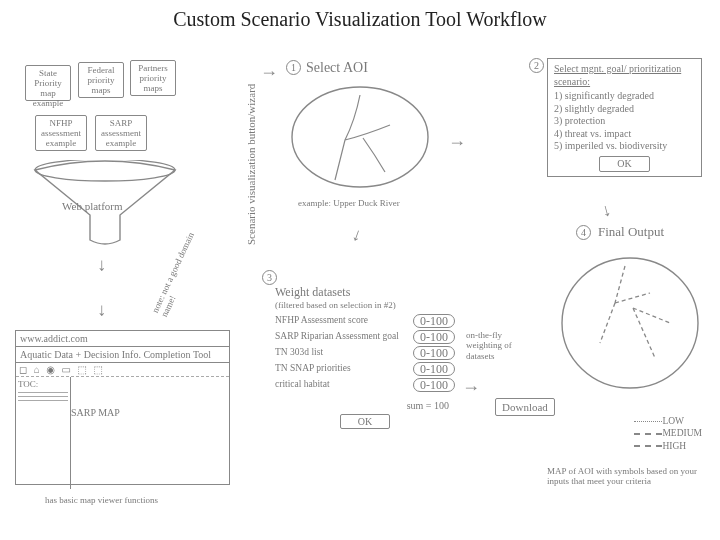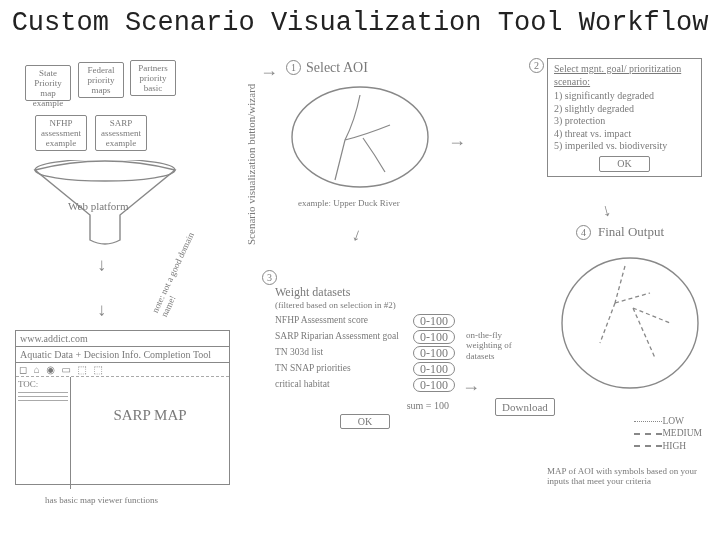--- a/index.html
+++ b/index.html
@@ -1,29 +1,29 @@
 <!DOCTYPE html>
 <html><head>
 <meta charset="utf-8">
 <style>
   *{box-sizing:border-box;margin:0;padding:0}
   body{width:720px;height:540px;background:#fff;font-family:"Comic Sans MS","Segoe Script",cursive;color:#7a7a7a;font-size:11px;position:relative;overflow:hidden}
-  .title{position:absolute;top:8px;left:0;right:0;text-align:center;font-family:Liberation Mono, monospace;font-size:27px;color:#222;font-weight:400}
+  .title{position:absolute;top:8px;left:0;right:0;text-align:center;font-family:Liberation Serif, serif;font-size:20px;color:#222;font-weight:400}
   .box{position:absolute;border:1.2px solid #888;border-radius:2px;background:#fff;padding:3px 5px;text-align:center;line-height:1.1}
   .lbl{position:absolute;line-height:1.15}
   .circ{position:absolute;width:15px;height:15px;border:1.2px solid #888;border-radius:50%;text-align:center;font-size:10px;line-height:13px}
   
   .inbox{width:46px;height:36px;font-size:9px}
   
   .browser{position:absolute;left:15px;top:330px;width:215px;height:155px;border:1.2px solid #888}
   .addr{border-bottom:1px solid #888;padding:2px 4px;font-size:10px}
   .btitle{font-size:10px;padding:2px 4px;border-bottom:1px solid #888}
   .bbody{display:flex;height:112px}
   .toc{width:55px;border-right:1px solid #888;font-size:9px;padding:2px}
-  .mapview{flex:1;text-align:center;font-size:15px;padding-top:30px}
+  .mapview{flex:1;text-align:left;font-size:10px;padding-top:30px}
   .toolbar{font-size:10px;letter-spacing:2px;padding:1px 3px;border-bottom:1px dashed #aaa}
   
   .blob{position:absolute}
   
   .wpanel{position:absolute;left:275px;top:285px;width:180px}
   .wrow{display:flex;align-items:center;margin:2px 0}
   .wname{flex:1;font-size:9.5px;line-height:1.05}
   .wrange{width:42px;height:14px;border:1.2px solid #888;border-radius:7px;font-size:12px;text-align:center;line-height:12px;margin-left:4px}
   .okbtn{border:1.2px solid #888;padding:1px 17px;font-size:10px;display:inline-block;border-radius:2px}
   
@@ -38,30 +38,30 @@
   .arrow{position:absolute;font-size:18px;color:#888}
   .note{font-size:9px}
 </style>
 </head>
 <body>
 
 <div class="title">Custom Scenario Visualization Tool Workflow</div>
 
 <div class="box inbox" style="left:25px;top:65px">State Priority map example</div>
 <div class="box inbox" style="left:78px;top:62px">Federal priority maps</div>
-<div class="box inbox" style="left:130px;top:60px">Partners priority basic</div>
+<div class="box inbox" style="left:130px;top:60px">Partners priority maps</div>
 
 <div class="box inbox" style="left:35px;top:115px;width:52px">NFHP assessment example</div>
 <div class="box inbox" style="left:95px;top:115px;width:52px">SARP assessment example</div>
 
 <svg class="blob" style="left:30px;top:160px" width="150" height="90">
   <path d="M5 10 Q75 -8 145 10 L90 55 L90 80 Q75 88 60 80 L60 55 Z" fill="none" stroke="#888" stroke-width="1.4"></path>
   <ellipse cx="75" cy="10" rx="70" ry="11" fill="none" stroke="#888" stroke-width="1.3"></ellipse>
 </svg>
-<div class="lbl" style="left:68px;top:200px;font-size:11px">Web platform</div>
+<div class="lbl" style="left:62px;top:200px;font-size:11px">Web platform</div>
 <div class="arrow" style="left:95px;top:255px;transform:rotate(90deg)">→</div>
 <div class="arrow" style="left:95px;top:300px;transform:rotate(90deg)">→</div>
 
 <div class="lbl note" style="left:150px;top:310px;transform:rotate(-65deg);transform-origin:left top;width:100px">note: not a good domain name!</div>
 
 <div class="vertlbl" style="left:245px;top:245px;width:190px">Scenario visualization button/wizard</div>
 
 <div class="browser">
   <div class="addr">www.addict.com</div>
   <div class="btitle">Aquatic Data + Decision Info. Completion Tool</div>

